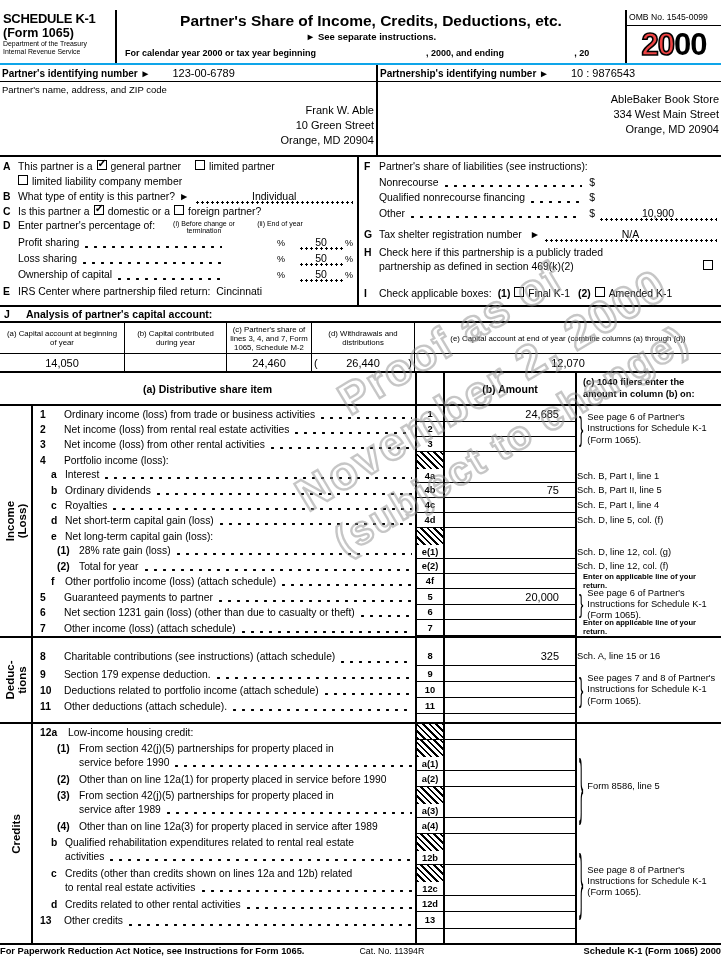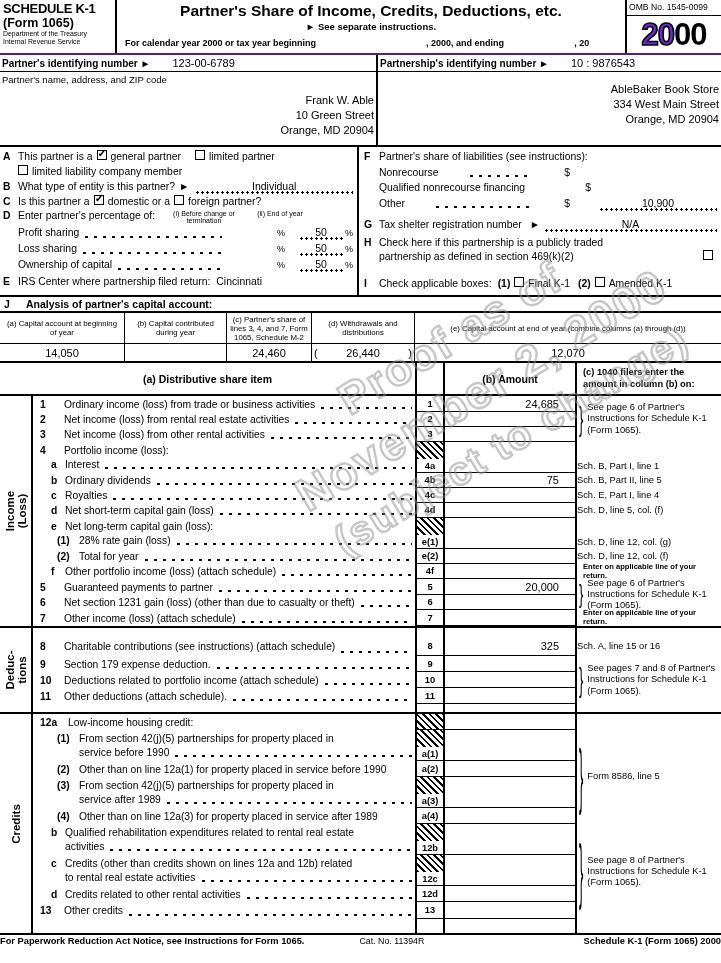--- a/index.html
+++ b/index.html
@@ -1,33 +1,33 @@
 <!DOCTYPE html>
 <html><head>
 <meta charset="utf-8">
 <style>
   * { box-sizing: border-box; margin:0; padding:0; }
   body { font-family: "Liberation Sans", sans-serif; color:#000; background:#fff; }
   .page { position:relative; width:721px; height:963px; background:#fff; overflow:hidden; }
 
   
-  .hdr { display:flex; height:55px; border-bottom:2px solid #4c1d95; }
+  .hdr { display:flex; height:55px; border-bottom:2px solid #0ea5e9;margin-top:10px; }
   .hdr-left { width:117px; border-right:2px solid #000; padding:1px 3px; }
   .hdr-left .sched { font-size:13px; font-weight:bold; letter-spacing:-0.3px;}
   .hdr-left .formno { font-size:12.5px; font-weight:bold; }
   .hdr-left .dept { font-size:6.9px; line-height:1.15; }
   .hdr-mid { flex:1; display:flex; flex-direction:column; align-items:center; border-right:2px solid #000; }
   .hdr-mid .title { font-size:15.5px; font-weight:bold; margin-top:2px; }
   .hdr-mid .instr { font-size:9.5px; font-weight:bold; margin-top:1px; }
   .hdr-mid .cal { font-size:9px; font-weight:bold; margin-top:6px; width:100%; padding:0 8px; display:flex; align-items:baseline; }
   .cal .gap1 { width:110px; } .cal .gap2 { width:70px; }
   .hdr-right { width:94px; display:flex; flex-direction:column; }
   .hdr-right .omb { font-size:8.6px; border-bottom:1.5px solid #000; padding:2px 2px 3px 2px; }
   .hdr-right .year { flex:1; display:flex; align-items:center; justify-content:center; font-size:31px; font-weight:bold; letter-spacing:-1px; }
-  .yr-outline { color:#6d28d9; -webkit-text-stroke:1.6px #000; }
+  .yr-outline { color:#ef4444; -webkit-text-stroke:1.6px #000; }
   .yr-solid { color:#000; }
 
   
   .idrow { display:flex; height:17px; border-bottom:1.5px solid #000; font-size:10px; align-items:center; }
   .idrow .half-l { width:378px; border-right:2px solid #000; height:100%; display:flex; align-items:center; padding-left:2px; }
   .idrow .half-r { flex:1; display:flex; align-items:center; padding-left:2px; height:100%; }
   .idrow b { font-weight:bold; }
   .idrow .val { font-size:11px; margin-left:22px; }
   .namerow { display:flex; height:75px; border-bottom:2.5px solid #000; }
   .namerow .half-l { width:378px; border-right:2px solid #000; padding:2px 2px; }
@@ -44,21 +44,21 @@
   .cb { display:inline-block; width:10px; height:10px; border:1.5px solid #000; position:relative; vertical-align:-1px; margin:0 4px; flex:none; }
   .cb.checked::after { content:"✓"; position:absolute; top:-5px; left:0px; font-size:11px; font-weight:bold; }
   .dots { flex:1; align-self:stretch; margin:0 3px; background-image:radial-gradient(circle, #000 1.1px, transparent 1.4px); background-size:9px 4px; background-repeat:repeat-x; background-position:0 85%; }
   .dotfield { display:inline-block; text-align:center; background-image:radial-gradient(circle, #000 1px, transparent 1.3px); background-size:5px 3px; background-repeat:repeat-x; background-position:0 100%; font-size:10.5px; }
   .d-head { display:flex; font-size:7px; line-height:1.1; text-align:center; }
   .d-head .dh1 { width:78px; margin-left:162px; } .d-head .dh2 { width:58px; margin-left:8px; }
   .d-row { display:flex; align-items:baseline; line-height:15px; }
   .d-row .dlab { margin-left:15px; flex:none; }
   .pcti { width:50px; flex:none; } .pctii { width:44px; flex:none; margin-left:14px; }
   .pct { font-size:9px; margin-left:2px; }
-  .liab-row { display:flex; align-items:center; line-height:15.5px;gap:25px; }
+  .liab-row { display:flex; align-items:center; line-height:15.5px; }
   .liab-row .llab { margin-left:15px; flex:none; }
   .dollar { font-weight:normal; margin:0 4px; }
   .lfield { width:118px; flex:none; }
   .hbox { margin-left:6px; }
 
   
   .jtitle { display:flex; height:14px; font-size:10.5px; font-weight:bold; align-items:center; }
   .jtitle .ltr { width:26px; padding-left:4px; }
   .jtable { border-top:2px solid #000; border-bottom:2.5px solid #000; }
   .jhead { display:flex; height:31px; border-bottom:1.5px solid #000; font-size:7.8px; text-align:center; }

